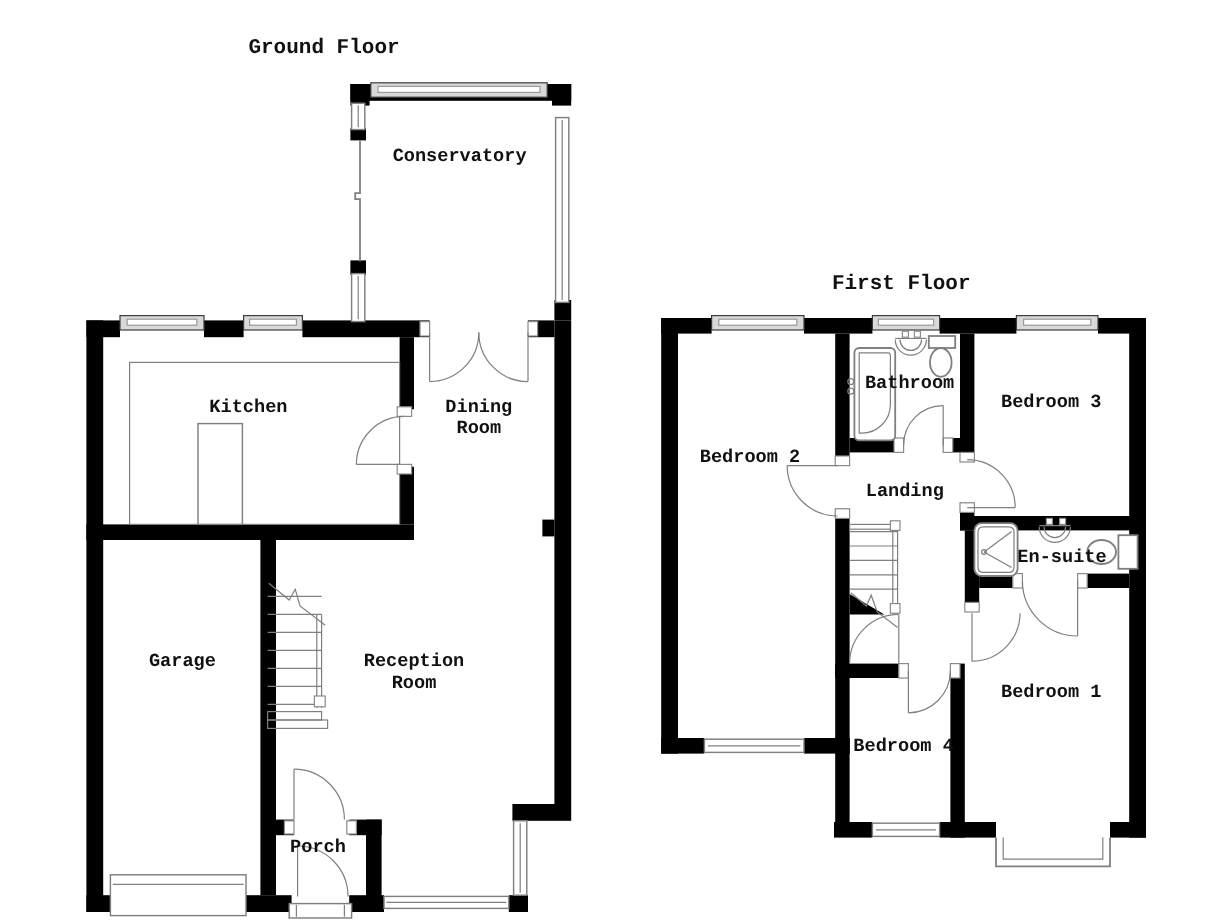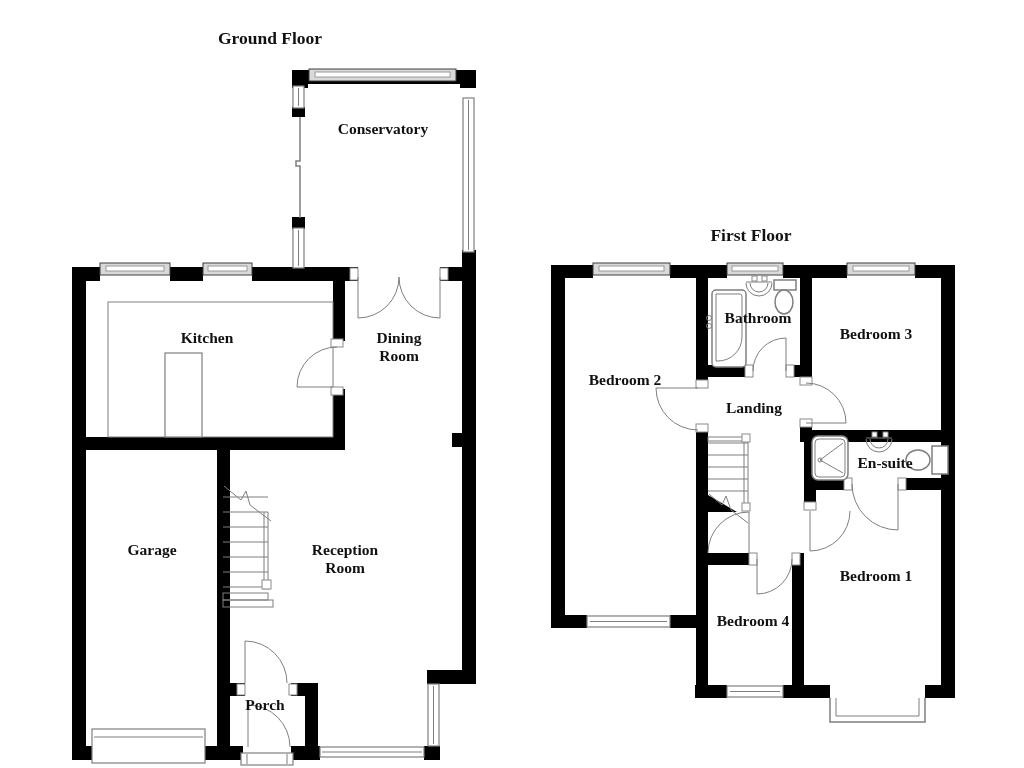--- a/index.html
+++ b/index.html
@@ -5,21 +5,21 @@
   :root{
     --wall:#000000;
     --line:#7f7f7f;
     --dark:#2f2f2f;
     --text:#111111;
     --winfill:#d9d9d9;
     --bg:#ffffff;
   }
   html,body{margin:0;padding:0;background:var(--bg);}
   #stage{position:relative;width:996px;height:768px;background:var(--bg);overflow:hidden;
-         font-family:Liberation Serif, serif;}
+         font-family:Liberation Mono, monospace;}
   svg{position:absolute;left:0;top:0;}
   .wall{fill:var(--wall);stroke:none;}
   .thin{fill:none;stroke:var(--line);stroke-width:1.5;}
   .thin1{fill:none;stroke:var(--line);stroke-width:1;}
   .whitebox{fill:#ffffff;stroke:var(--line);stroke-width:1.2;}
   .jamb{fill:#ffffff;stroke:#8a8a8a;stroke-width:1;}
   .winbody{fill:var(--winfill);stroke:#3c3c3c;stroke-width:1;}
   .winstripe{fill:#ffffff;stroke:#9a9a9a;stroke-width:1;}
   .fix{fill:#ffffff;stroke:var(--line);stroke-width:1.5;}
   text.room{font-size:15.5px;font-weight:700;fill:var(--text);text-anchor:middle;}

